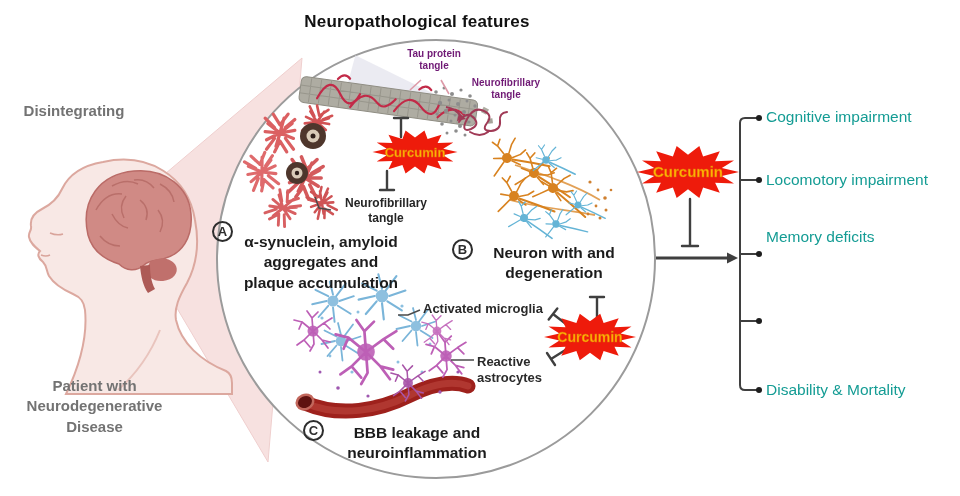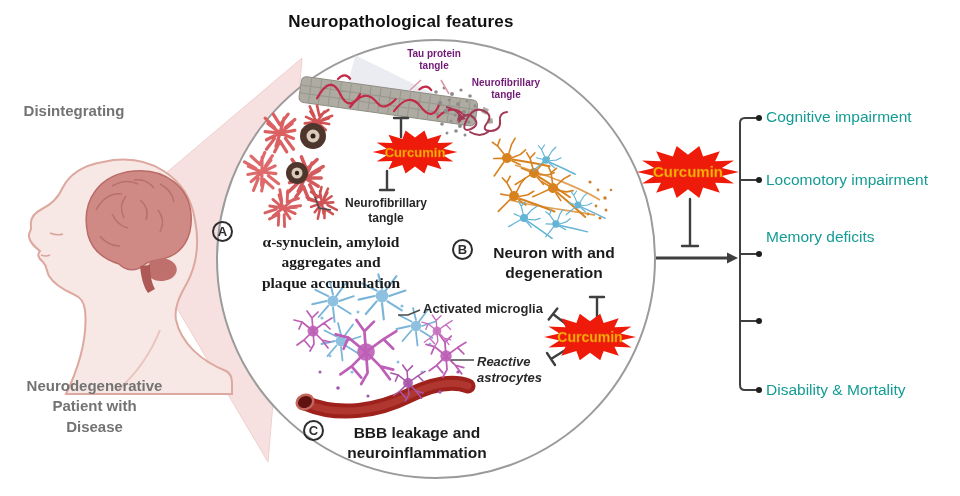--- a/index.html
+++ b/index.html
@@ -218,69 +218,69 @@
     <g>
       <use href="#starshape" transform="translate(590,337) scale(0.92)" fill="#ee1b0b"></use>
       <text x="590" y="342" text-anchor="middle" class="curcumin-text" style="font-size:14px" stroke="#e06c10" stroke-width=".4" fill="#ffb300">Curcumin</text>
     </g>
     <g>
       <use href="#starshape" transform="translate(688,172) scale(1.02)" fill="#ee1b0b"></use>
       <text x="688" y="177" text-anchor="middle" class="curcumin-text" style="font-size:15px" stroke="#e06c10" stroke-width=".4" fill="#ffb300">Curcumin</text>
     </g>
   </svg>
 
-  <div class="lbl title" style="left:271px;top:11px;width:260px;">Neuropathological features</div>
+  <div class="lbl title" style="left:287px;top:11px;width:260px;">Neuropathological features</div>
 
   <div class="lbl gray" style="left:8px;top:101px;width:132px;">
     <div>Disintegrating</div>
   </div>
 
   <div class="lbl gray" style="left:7px;top:376px;width:175px;">
+    <div>Patient with</div>
     <div>Neurodegenerative</div>
-    <div>Patient with</div>
     <div>Disease</div>
   </div>
 
   <div class="lbl maroon" style="left:379px;top:48px;width:110px;">
     <div>Tau protein</div>
     <div>tangle</div>
   </div>
 
   <div class="lbl maroon" style="left:440px;top:77px;width:132px;">
     <div>Neurofibrillary</div>
     <div>tangle</div>
   </div>
 
   <div class="lbl blackcap" style="left:326px;top:196px;width:120px;">
     <div>Neurofibrillary</div>
     <div>tangle</div>
   </div>
 
   <span class="panel-letter" style="left:212px;top:221px;">A</span>
-  <div class="lbl panel-title" style="left:231px;top:232px;width:200px;font-family:Liberation Serif, serif;">
+  <div class="lbl panel-title" style="left:221px;top:232px;width:200px;">
     <div>α-synuclein, amyloid</div>
     <div>aggregates and</div>
     <div>plaque accumulation</div>
   </div>
 
   <span class="panel-letter" style="left:452px;top:239px;">B</span>
   <div class="lbl panel-title" style="left:464px;top:243px;width:180px;">
     <div>Neuron with and</div>
     <div>degeneration</div>
   </div>
 
   <span class="panel-letter" style="left:303px;top:420px;">C</span>
   <div class="lbl panel-title" style="left:327px;top:423px;width:180px;">
     <div>BBB leakage and</div>
     <div>neuroinflammation</div>
   </div>
 
   <div class="cell-lbl" style="left:423px;top:301px;">Activated microglia</div>
 
-  <div class="cell-lbl" style="left:477px;top:354px;font-style:italic;">
+  <div class="cell-lbl" style="left:477px;top:354px;">
     <div>Reactive</div>
     <div>astrocytes</div>
   </div>
 
   <div class="outcome" style="top:108px;">Cognitive impairment</div>
   <div class="outcome" style="top:171px;">Locomotory impairment</div>
   <div class="outcome" style="top:228px;">Memory deficits</div>
   <div class="outcome" style="top:381px;">Disability &amp; Mortality</div>
 
 </div>

